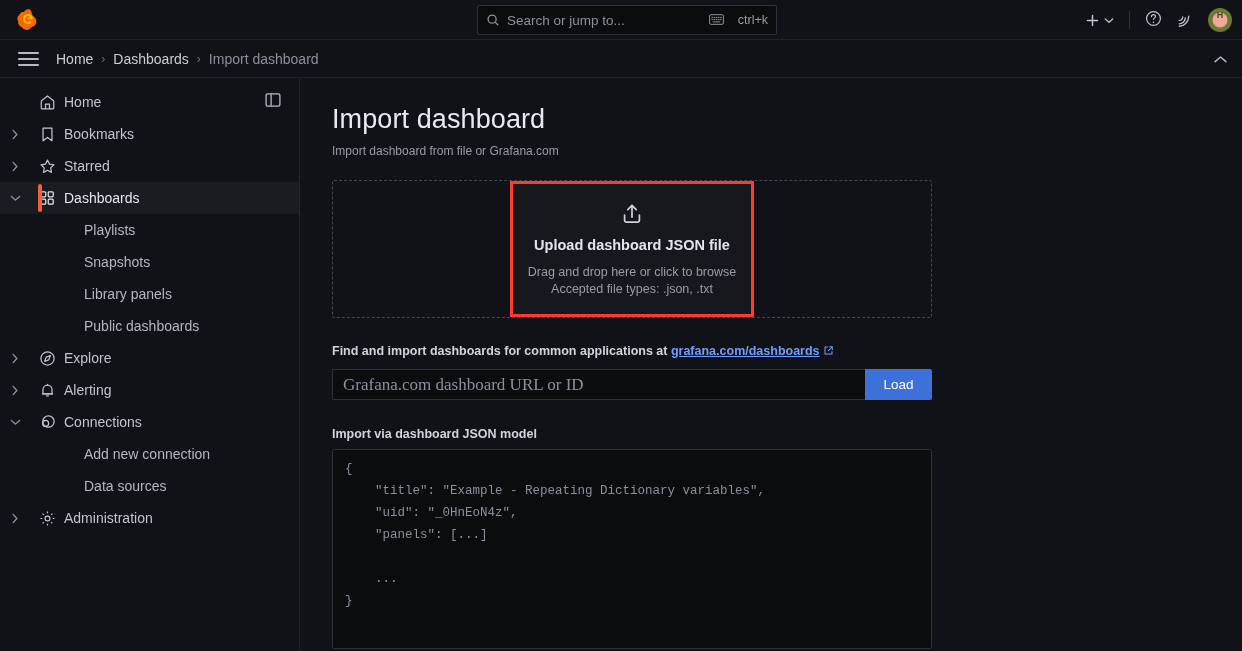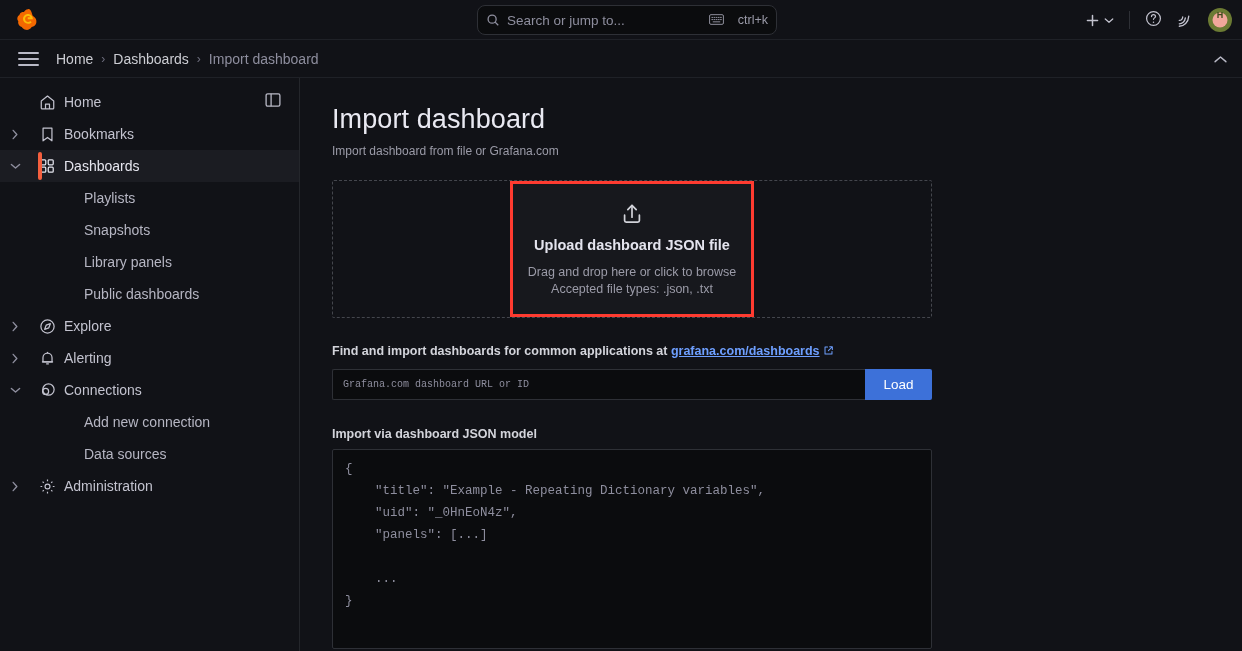--- a/index.html
+++ b/index.html
@@ -20,21 +20,21 @@
     border-bottom: 1px solid #1f2127;
   }
   .logo { width: 56px; display: flex; align-items: center; justify-content: center; }
   .logo svg { display: block; }
 
   .searchbox {
     position: absolute; left: 477px; top: 5px;
     width: 300px; height: 30px;
     background: #0b0c0e;
     border: 1px solid #2e3036;
-    border-radius: 8px;
+    border-radius: 2px;
     display: flex; align-items: center;
     padding: 0 8px;
     gap: 7px;
   }
   .searchbox .search-ico { flex: 0 0 auto; display: flex; align-items: center; }
   .search-ph { font-size: 13.5px; color: #8e8e9e; flex: 1; }
   .kbd-wrap { display: flex; align-items: center; gap: 14px; }
   .kbd-text { font-size: 12.5px; color: #9a9aa8; }
 
   .top-right {
@@ -185,23 +185,23 @@
   }
   .ext-ico { display: inline-block; vertical-align: -1px; margin-left: 3px; }
 
   .url-row { margin-top: 10px; display: flex; width: 600px; height: 31px; }
   .url-input {
     flex: 1; height: 31px;
     background: #0b0c0e;
     border: 1px solid #2e3036;
     border-right: none;
     border-radius: 2px 0 0 2px;
-    color: #8e8e9e; font-size: 10px;
+    color: #8e8e9e; font-size: 17px;
     padding: 0 10px;
-    font-family: Liberation Mono, monospace;
+    font-family: Liberation Serif, serif;
     outline: none;
   }
   .url-input::placeholder { color: #8e8e9e; }
   .load-btn {
     width: 67px; height: 31px;
     background: #3d71d9; color: #fff;
     border: none; border-radius: 0 2px 2px 0;
     font-size: 13.5px; font-weight: 500;
     cursor: pointer;
     font-family: "Liberation Sans", sans-serif;
@@ -346,20 +346,34 @@
       </span>
 
       <span class="nav-ico">
         <svg width="17" height="17" viewBox="0 0 18 18" fill="none" stroke="#c3c3cf" stroke-width="1.3" stroke-linejoin="round">
           <path d="M4.3 2.3h9.4v13.4L9 12.1l-4.7 3.6z"></path>
         </svg>
       </span>
       <span class="nav-label">Bookmarks</span>
     </div>
 
+    <div class="nav-row">
+      <span class="chev">
+        <svg width="8" height="11" viewBox="0 0 8 12" fill="none" stroke="#8e8e9e" stroke-width="1.5" stroke-linecap="round" stroke-linejoin="round">
+            <path d="M2 1.5 6 6l-4 4.5"></path>
+          </svg>
+      </span>
+
+      <span class="nav-ico">
+        <svg width="17" height="17" viewBox="0 0 18 18" fill="none" stroke="#c3c3cf" stroke-width="1.3" stroke-linejoin="round">
+          <path d="M9 2.2l2.1 4.3 4.7.7-3.4 3.3.8 4.7L9 13l-4.2 2.2.8-4.7L2.2 7.2l4.7-.7z"></path>
+        </svg>
+      </span>
+      <span class="nav-label">Starred</span>
+    </div>
 
     <div class="nav-row active">
       <span class="chev">
         <svg width="11" height="8" viewBox="0 0 12 8" fill="none" stroke="#8e8e9e" stroke-width="1.5" stroke-linecap="round" stroke-linejoin="round">
             <path d="M1.5 2.3 6 6.3l4.5-4"></path>
           </svg>
       </span>
       <span class="accent"></span>
       <span class="nav-ico">
         <svg width="16" height="16" viewBox="0 0 18 18" fill="none" stroke="#e6e6ef" stroke-width="1.4">

